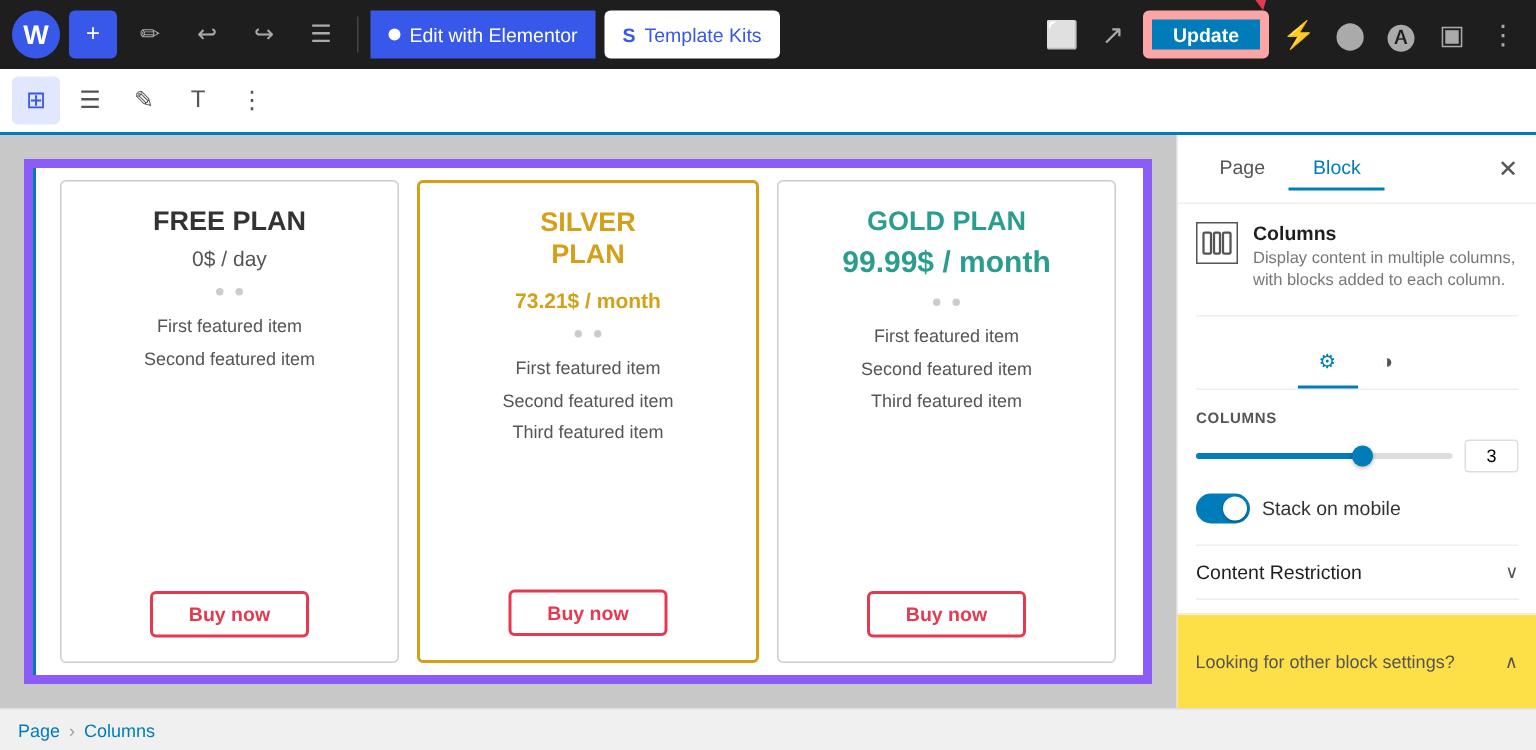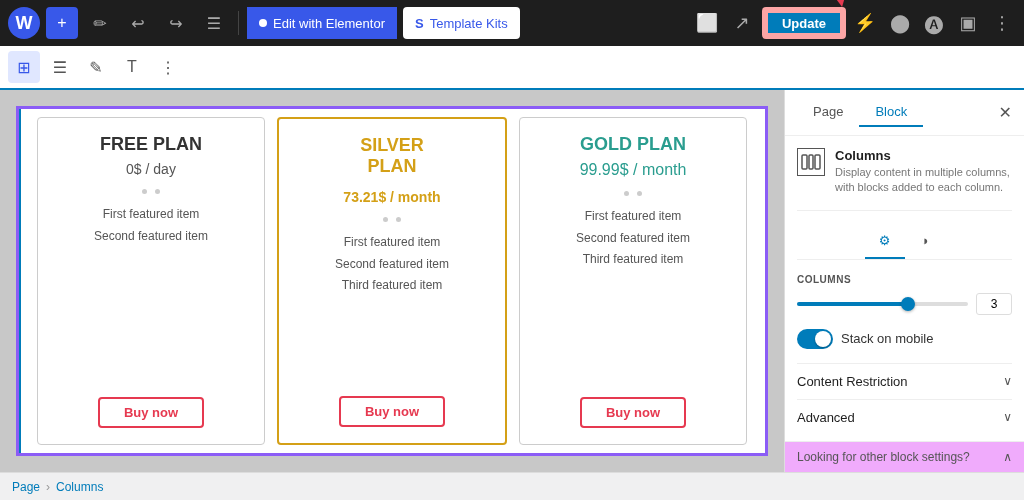--- a/index.html
+++ b/index.html
@@ -106,21 +106,21 @@
     .canvas {
       flex: 1;
       background: #c8c8c8;
       overflow: hidden;
       position: relative;
     }
     .canvas-inner {
       background: white;
       margin: 16px;
       height: calc(100% - 32px);
-      border: 3px solid #8b5cf6;
+      border: 6px solid #8b5cf6;
       overflow: hidden;
       position: relative;
     }
     .blue-side-handle {
       position: absolute;
       left: -2px; top: 0; bottom: 0;
       width: 4px;
       background: #007cba;
     }
     .plans-container {
@@ -154,21 +154,21 @@
     }
     .plan-title.silver { color: #d4a017; }
     .plan-title.gold { color: #2a9d8f; }
     .plan-price {
       font-size: 14px;
       color: #555;
       margin-bottom: 6px;
       text-align: center;
     }
     .plan-price.colored { color: #d4a017; font-weight: 600; }
-    .plan-price.gold-colored { color: #2a9d8f; font-weight: 400; font-size: 16px; }
+    .plan-price.gold-colored { color: #2a9d8f; font-weight: 700; font-size: 20px; }
     .plan-dots { display: flex; gap: 8px; margin: 6px 0; }
     .plan-dot { width: 5px; height: 5px; background: #ccc; border-radius: 50%; }
     .plan-features { list-style: none; text-align: center; font-size: 12px; color: #555; margin: 4px 0; line-height: 1.8; }
     .buy-btn {
       border: 2px solid #e63950;
       color: #e63950;
       background: transparent;
       border-radius: 4px;
       padding: 6px 24px;
       font-size: 13px;
@@ -329,27 +329,27 @@
     .accordion-header {
       display: flex;
       justify-content: space-between;
       align-items: center;
       cursor: pointer;
     }
     .accordion-title { font-size: 13px; color: #1e1e1e; font-weight: 500; }
     .accordion-arrow { color: #555; font-size: 12px; }
     .looking-for {
       border-top: 1px solid #eee;
-      padding: 8px 12px;
+      padding: 24px 12px;
       display: flex;
       align-items: center;
       justify-content: space-between;
       font-size: 12px;
       color: #555;
-      background: #f0abfc;
+      background: #fde047;
     }
     .red-arrow {
       position: absolute;
       top: -14px;
       right: 60px;
       width: 60px;
       height: 40px;
     }
 
     

